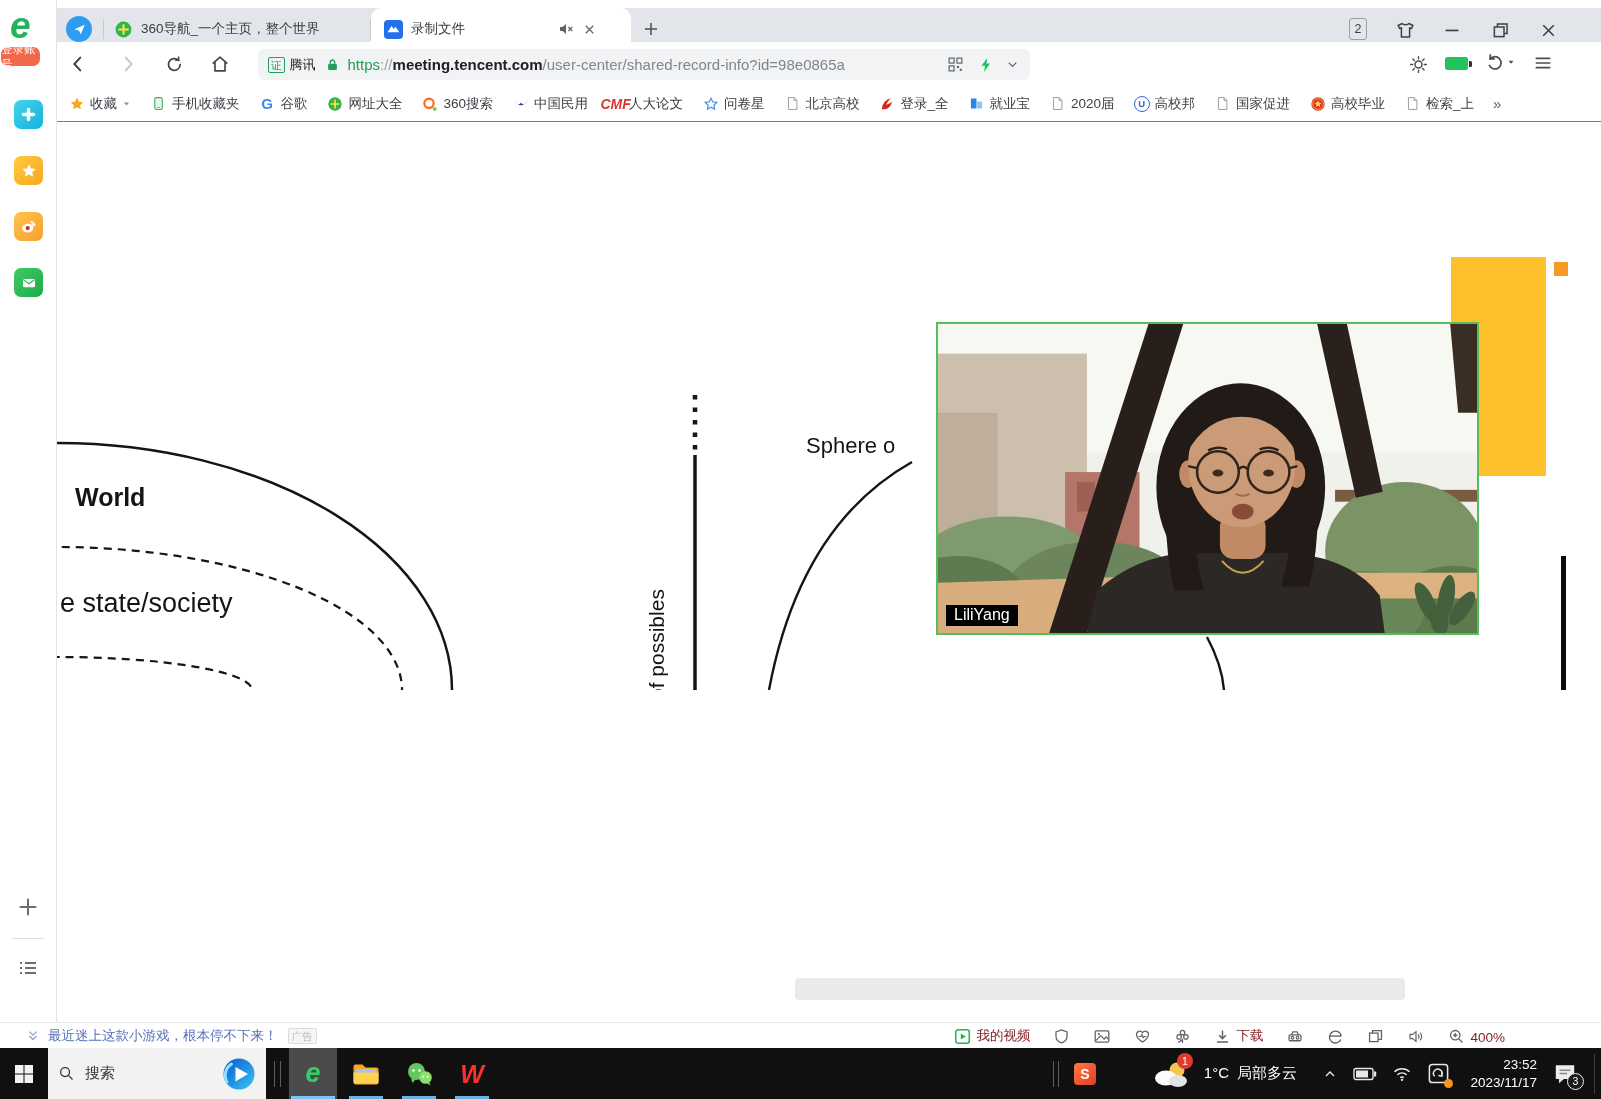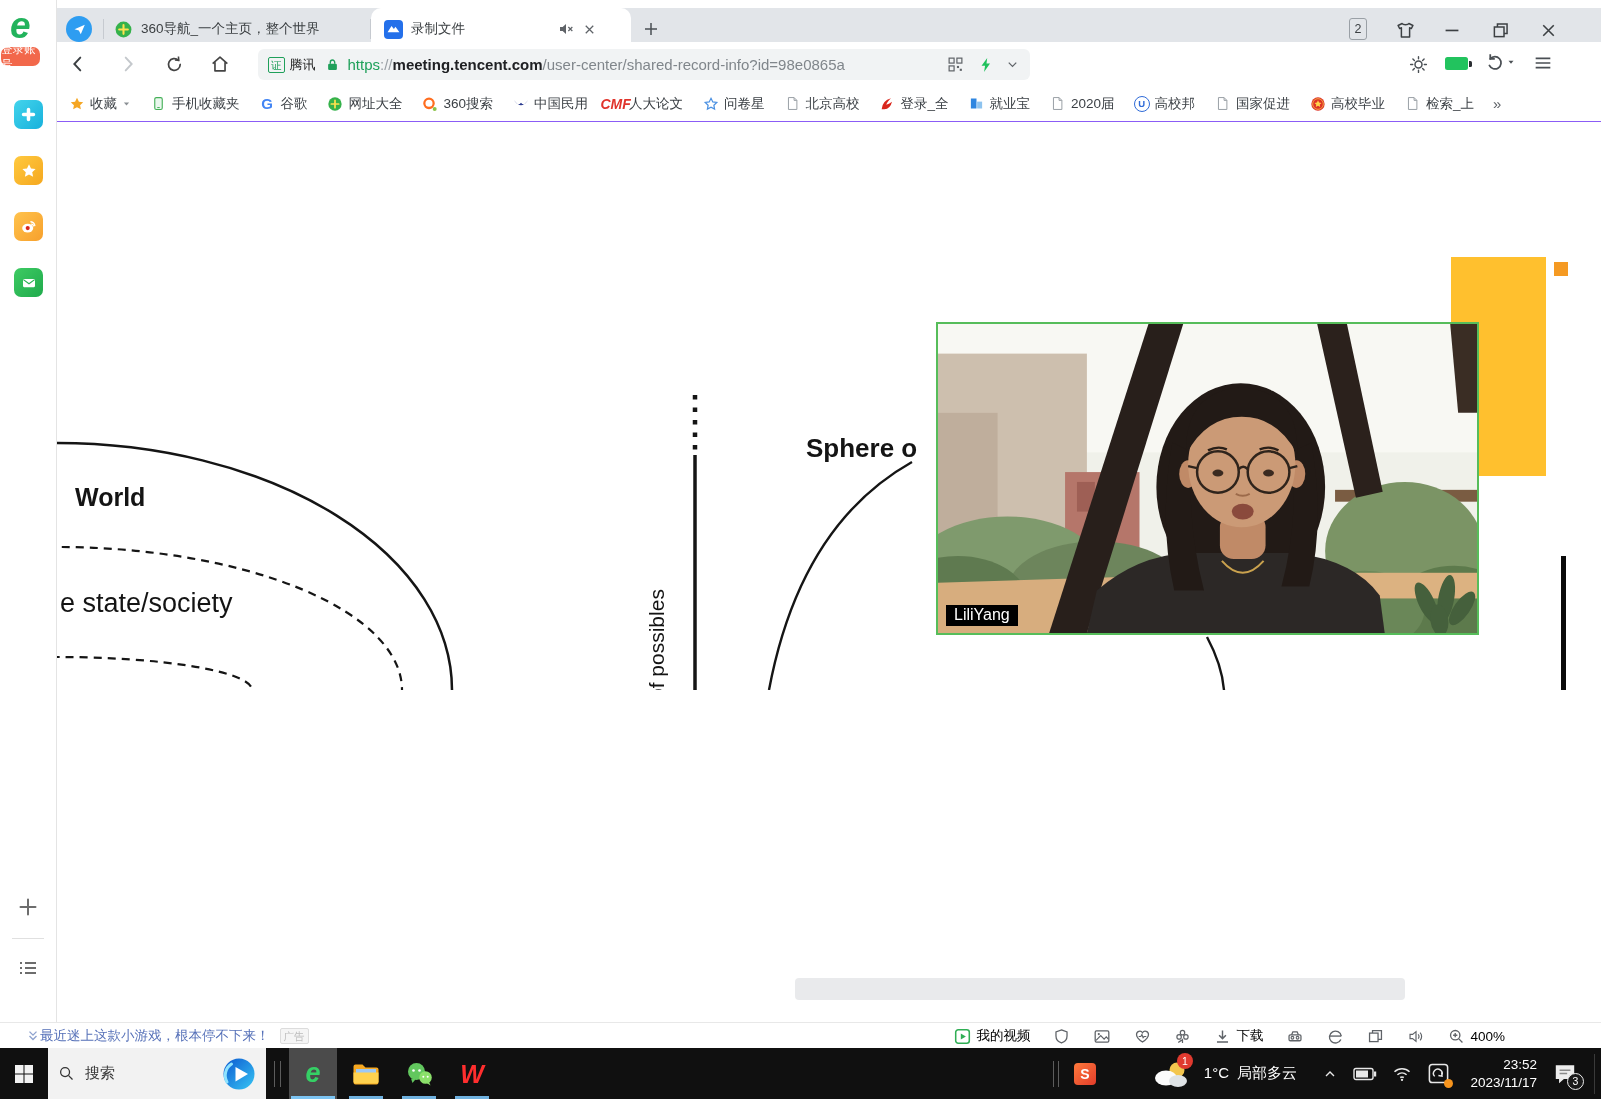--- a/index.html
+++ b/index.html
@@ -34,21 +34,21 @@
 .content{position:absolute;left:57px;top:122px;width:1544px;height:900px;background:#fff}
 .slide{position:absolute;left:0;top:0;width:1544px;height:568px;overflow:hidden}
 .slide-label{position:absolute;color:#141414;white-space:nowrap}
 .video{position:absolute;left:879px;top:200px;width:543px;height:313px;border:2px solid #56bd5a;z-index:5;background:#eef0ea}
 .name-tag{position:absolute;left:8px;top:281px;background:#000;color:#fff;font-size:16px;padding:1px 8px 2px}
 .playerbar{position:absolute;left:738px;top:856px;width:610px;height:22px;background:#e9eaec;border-radius:4px}
 
 .statusbar{position:absolute;left:0;top:1022px;width:1601px;height:26px;background:#fff;border-top:1px solid #e8e8e8;
  display:flex;align-items:center;font-size:13.5px}
 .status-right{position:absolute;right:96px;top:0;height:26px;display:flex;align-items:center;gap:23px;color:#5f6368}
-.srow{display:flex;align-items:center;gap:5px;color:#000000}
+.srow{display:flex;align-items:flex-end;gap:5px;color:#7f1d1d}
 .ad-badge{border:1px solid #dcdcdc;background:#f5f5f5;color:#bdbdbd;font-size:10.5px;padding:0 3px;border-radius:2px;line-height:14px}
 
 .taskbar{position:absolute;left:0;top:1048px;width:1601px;height:51px;background:#101010;display:flex;align-items:stretch;z-index:40}
 .tb-cell{width:48px;display:flex;align-items:center;justify-content:center;position:relative;flex:none}
 .runline{position:absolute;left:7px;bottom:0;width:34px;height:3px;background:#6fb1df}
 .tb-search{width:218px;background:#f2f2f2;display:flex;align-items:center;gap:10px;padding:0 10px;flex:none}
 .tray{position:absolute;right:6px;top:0;height:51px;display:flex;align-items:center;gap:15px;color:#eee}
 .vline{width:1px;height:26px;background:#5c5c5c;flex:none}
 </style>
 </head>
@@ -369,21 +369,21 @@
       <ellipse cx="0" cy="568" rx="395" ry="247" stroke="#151515" stroke-width="2.5" fill="none"></ellipse>
       <ellipse cx="0" cy="568" rx="345" ry="143" stroke="#151515" stroke-width="2.2" fill="none" stroke-dasharray="8 6"></ellipse>
       <ellipse cx="0" cy="568" rx="195" ry="33" stroke="#151515" stroke-width="2.2" fill="none" stroke-dasharray="8 6"></ellipse>
       <path d="M638 273 V330" stroke="#151515" stroke-width="4.5" stroke-dasharray="4.5 8"></path>
       <path d="M638 333 V568" stroke="#151515" stroke-width="3.5"></path>
       <path d="M855 340 Q743 403 712 568" stroke="#151515" stroke-width="2.4" fill="none"></path>
       <path d="M1150 515 Q1165 543 1167 568" stroke="#151515" stroke-width="2.4" fill="none"></path>
     </svg>
     <div class="slide-label" style="left:18px;top:361px;font-size:25px;font-weight:600">World</div>
     <div class="slide-label" style="left:3px;top:466px;font-size:27px;font-weight:400">e state/society</div>
-    <div class="slide-label" style="left:749px;top:311px;font-size:26px;font-weight:700;z-index:2">Sphere o</div>
+    <div class="slide-label" style="left:749px;top:311px;font-size:22px;font-weight:400;z-index:2">Sphere o</div>
     <div class="slide-label" style="left:588px;top:578px;font-size:21px;font-weight:500;transform:rotate(-90deg);transform-origin:0 0">of possibles</div>
 
     <div class="abs" style="left:1394px;top:135px;width:95px;height:219px;background:#ffc02e"></div>
     <div class="abs" style="left:1497px;top:140px;width:14px;height:14px;background:#f59a23"></div>
     <div class="abs" style="left:1504px;top:434px;width:5px;height:134px;background:#0a0a0a"></div>
 
     <div class="video">
       <svg width="539" height="309" viewBox="0 0 543 313" preserveAspectRatio="none">
         <rect width="543" height="313" fill="#f0f1ea"></rect>
         <rect x="0" y="0" width="543" height="130" fill="#f8f8f3"></rect>
@@ -433,21 +433,21 @@
       <div class="name-tag">LiliYang</div>
     </div>
   </div>
   <div class="playerbar"></div>
 </div>
 
 <div class="statusbar">
   <svg width="14" height="14" viewBox="0 0 16 16" style="margin-left:26px">
     <path d="M4 3 l4 4 4-4 M4 8 l4 4 4-4" stroke="#8fa3cf" stroke-width="1.6" fill="none"></path>
   </svg>
-  <span style="color:#5570b8">最近迷上这款小游戏，根本停不下来！</span>
+  <span style="margin-left:8px;color:#5570b8">最近迷上这款小游戏，根本停不下来！</span>
   <span class="ad-badge" style="margin-left:10px">广告</span>
 
   <div class="status-right">
     <span class="srow">
       <svg class="ico" width="17" height="17" viewBox="0 0 20 20">
         <rect x="2" y="2" width="16" height="16" rx="3" stroke="#2fae54" stroke-width="1.8" fill="#fff"></rect>
           <path d="M8 6.5 v7 l6-3.5 z" fill="#2fae54"></path>
       </svg>
       <span>我的视频</span>
     </span>

